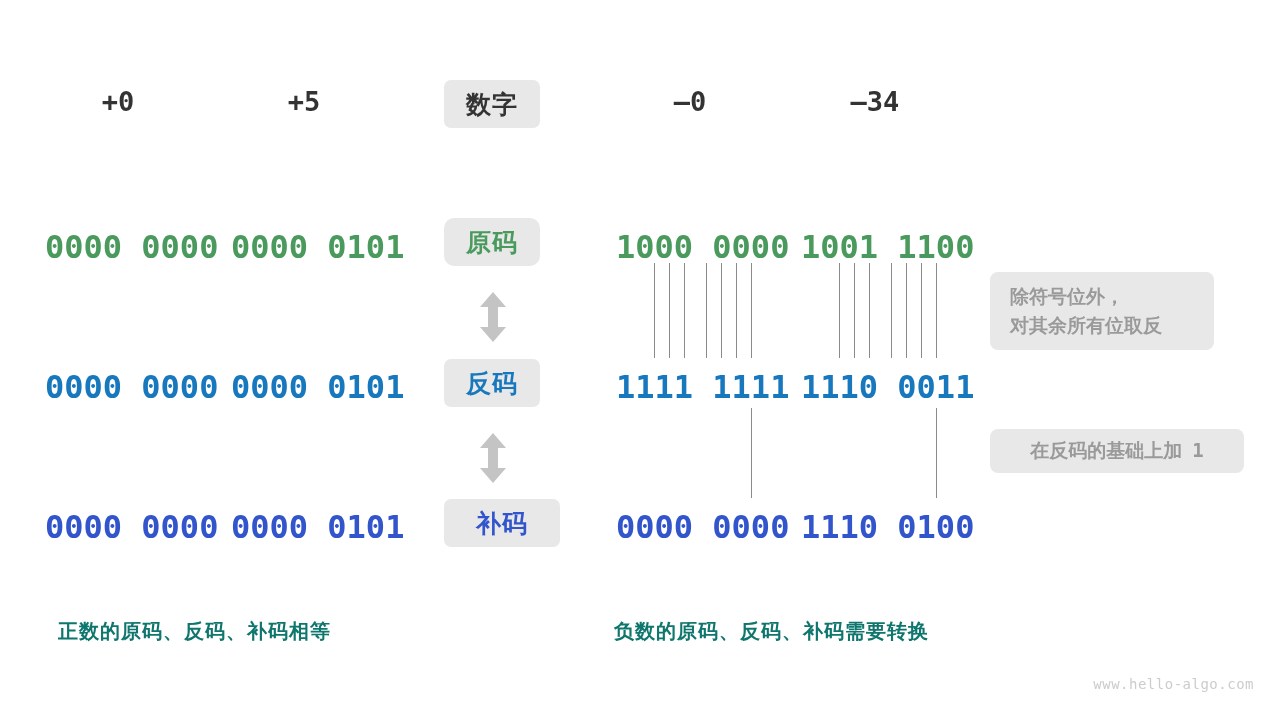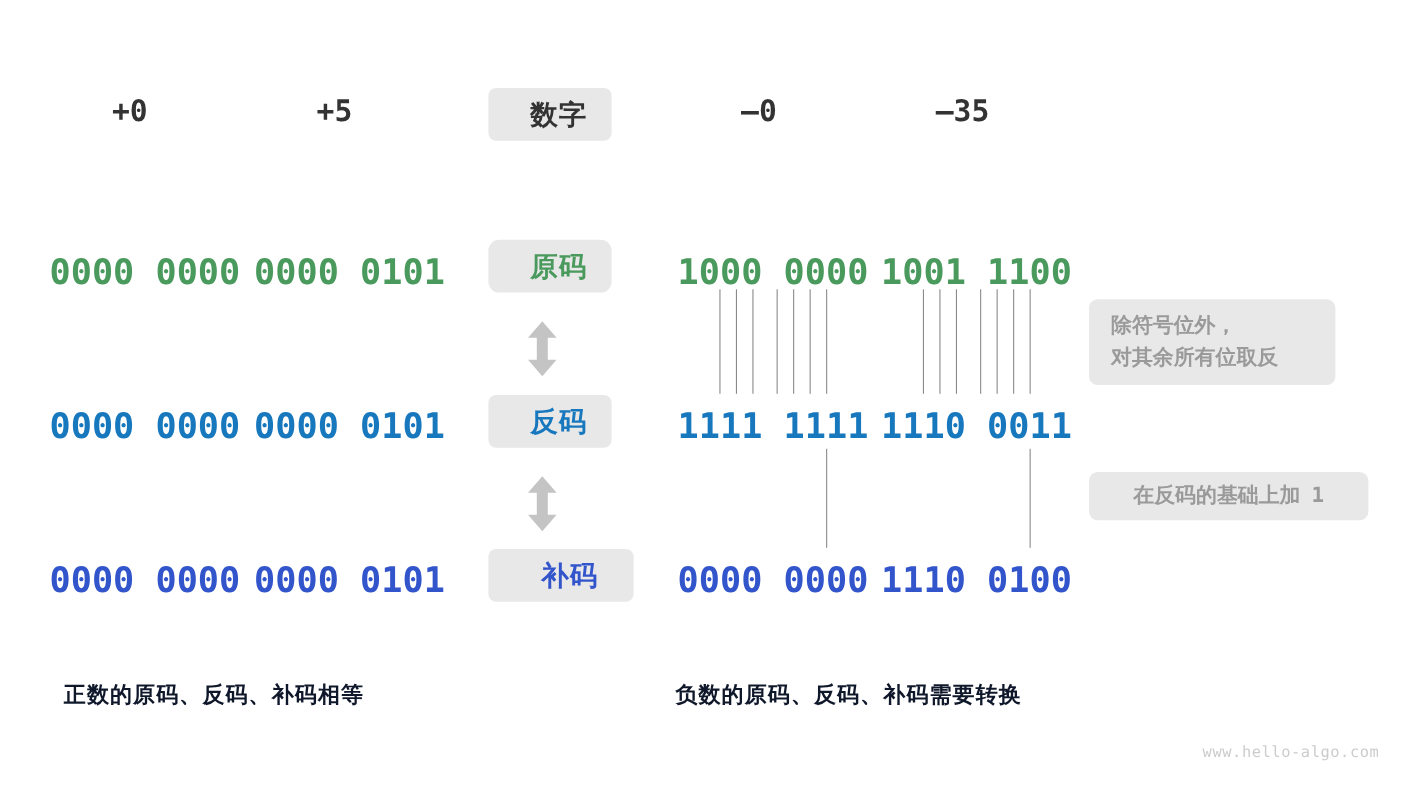--- a/index.html
+++ b/index.html
@@ -32,21 +32,20 @@
   
   .pill {
     background: #e8e8e8;
     border-radius: 7px;
     display: flex;
     align-items: center;
     justify-content: center;
     font-size: 25px;
     font-weight: bold;
     letter-spacing: 1px;
-    padding-left: 16px;
   }
   .pill-head   { color: #333333; }
   .pill-yuan   { color: #4a9a5e; }
   .pill-fan    { color: #1878be; }
   .pill-bu     { color: #3355cc; }
 
   
   .bits {
     font-family: "DejaVu Sans Mono", "Liberation Mono", monospace;
     font-size: 32px;
@@ -82,21 +81,21 @@
     justify-content: center;
     padding: 12px 20px;
     box-sizing: border-box;
   }
   .note .mono-one {
     font-family: "DejaVu Sans Mono", "Liberation Mono", monospace;
   }
 
   
   .caption {
-    color: #0f172a;
+    color: #0f766e;
     font-size: 20px;
     font-weight: bold;
     letter-spacing: 1px;
     white-space: pre;
   }
 
   
   .watermark {
     font-family: "DejaVu Sans Mono", "Liberation Mono", monospace;
     font-size: 14px;
@@ -111,21 +110,21 @@
 <div class="abs col-head" style="left:58px;  top:86px; width:120px;">+0</div>
 
 <div class="abs col-head" style="left:244px; top:86px; width:120px;">+5</div>
 
 <div class="abs pill pill-head" style="left:444px; top:80px; width:96px; height:48px;">
   <span>数字</span>
 </div>
 
 <div class="abs col-head" style="left:630px; top:86px; width:120px;">–0</div>
 
-<div class="abs col-head" style="left:812px; top:86px; width:126px;">–35</div>
+<div class="abs col-head" style="left:812px; top:86px; width:126px;">–34</div>
 
 <div class="abs bits c-green" style="left:45px;  top:228px; width:148px;">0000 0000</div>
 <div class="abs bits c-green" style="left:231px; top:228px; width:148px;">0000 0101</div>
 
 <div class="abs pill pill-yuan" style="left:444px; top:218px; width:96px; height:48px;border-radius:10px;">
   <span>原码</span>
 </div>
 
 <div class="abs bits c-green" style="left:616px; top:228px; width:148px;">1000 0000</div>
 <div class="abs bits c-green" style="left:801px; top:228px; width:148px;">1001 1100</div>

